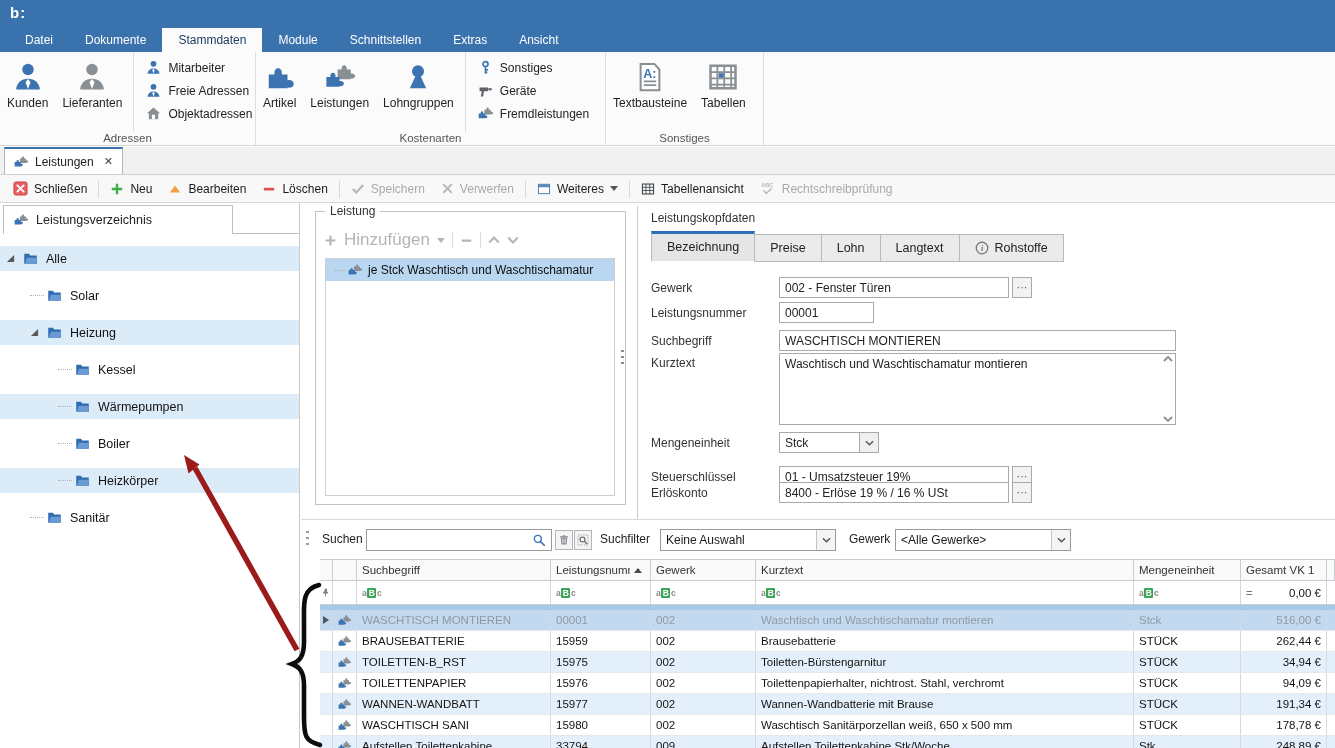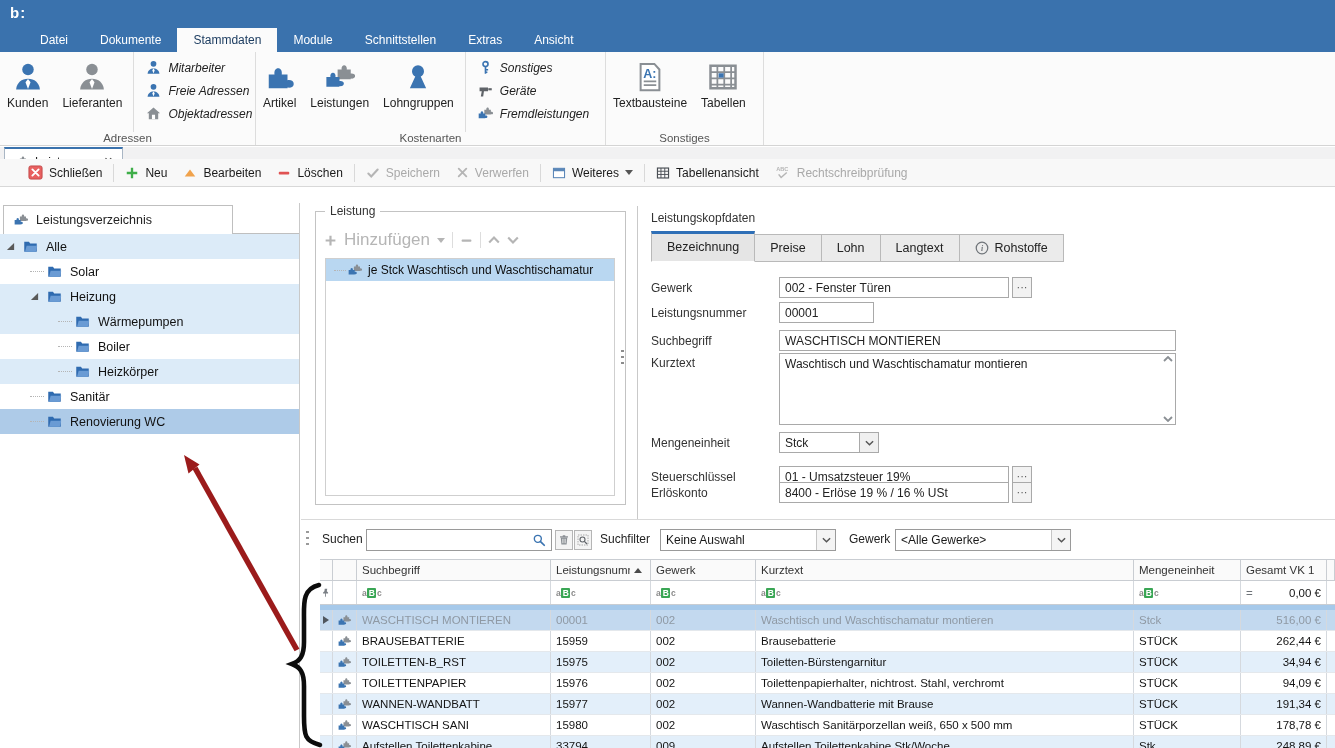--- a/index.html
+++ b/index.html
@@ -3,49 +3,49 @@
 <meta charset="utf-8">
 <style>
   html,body{margin:0;padding:0;}
   body{width:1335px;height:748px;position:relative;overflow:hidden;background:#fff;
        font-family:"Liberation Sans","DejaVu Sans",sans-serif;color:#1a1a1a;-webkit-font-smoothing:antialiased;}
   .abs{position:absolute;}
   svg{display:block;}
   
   .titlebar{left:0;top:0;width:1335px;height:28px;background:#3A72AD;}
   .logo{left:10px;top:4px;color:#fff;font-size:15px;font-weight:bold;letter-spacing:1px;}
-  .menubar{left:0;top:28px;width:1335px;height:24px;background:#3A72AD;display:flex;padding-left:24px;box-sizing:border-box;}
+  .menubar{left:0;top:28px;width:1335px;height:24px;background:#3A72AD;display:flex;padding-left:9px;box-sizing:border-box;}
   .menutab{color:#fff;font-size:12px;line-height:24px;padding:0 16px;white-space:nowrap;cursor:default;}
   .menutab.active{background:#fbfbfb;color:#1d3d61;}
   
   .ribbon{left:0;top:52px;width:1335px;height:94px;background:#fbfbfb;border-bottom:1px solid #d4d4d4;display:flex;box-sizing:border-box;}
   .rgroup{position:relative;height:100%;border-right:1px solid #ddd;display:flex;align-items:flex-start;box-sizing:border-box;}
   .g-adressen{width:256px;} .g-kosten{width:350px;} .g-sonst{width:158px;}
   .rgroup-label{position:absolute;bottom:1px;left:0;right:0;text-align:center;font-size:11.5px;color:#555;}
   .bigitem{display:flex;flex-direction:column;align-items:center;justify-content:flex-start;gap:4px;padding:8px 7px 0 7px;font-size:12px;color:#222;}
   .bigitem .bicon{height:32px;display:flex;align-items:flex-end;}
-  .smallcol{display:flex;flex-direction:column;gap:8px;padding:8px 10px 0 12px;border-left:1px solid #ddd;margin-left:4px;height:72px;box-sizing:content-box;font-style:italic;}
+  .smallcol{display:flex;flex-direction:column;gap:8px;padding:8px 10px 0 12px;border-left:1px solid #ddd;margin-left:4px;height:72px;box-sizing:content-box;}
   .smallitem{display:flex;align-items:center;gap:7px;font-size:12px;color:#222;white-space:nowrap;}
   
   .doctabs{left:0;top:147px;width:1335px;height:28px;background:#f1f1f2;border-bottom:1px solid #cfcfcf;box-sizing:border-box;}
   .doctab{position:absolute;left:4px;top:0;height:27px;background:#fff;border:1px solid #a9b6c4;border-top:2px solid #3A72AD;border-bottom:none;display:flex;align-items:center;gap:7px;padding:0 9px;font-size:12px;color:#222;box-sizing:border-box;}
   .doctab .x{color:#444;font-size:11px;font-weight:bold;margin-left:3px;}
   
-  .cmdbar{left:0;top:159px;width:1335px;height:28px;background:#f8f8f8;border-bottom:1px solid #d8d8d8;display:flex;align-items:center;padding-left:20px;box-sizing:border-box;font-size:12px;}
+  .cmdbar{left:0;top:175px;width:1335px;height:28px;background:#f8f8f8;border-bottom:1px solid #d8d8d8;display:flex;align-items:center;padding-left:5px;box-sizing:border-box;font-size:12px;}
   .cmditem{display:flex;align-items:center;gap:6px;padding:0 8px;color:#1a1a1a;white-space:nowrap;}
   .cmditem.disabled{color:#a9a9a9;}
   .cmdsep{width:1px;height:18px;background:#d9d9d9;margin:0 3px;}
   .caret{width:0;height:0;border-left:4px solid transparent;border-right:4px solid transparent;border-top:5px solid #555;display:inline-block;}
   .caret.gray{border-top-color:#b5b5b5;}
   
   .leftpanel{left:0;top:203px;width:300px;height:545px;background:#fff;border-right:1px solid #c9c9c9;box-sizing:border-box;}
   .lvtab{position:absolute;left:3px;top:2px;width:230px;height:29px;background:#fff;border:1px solid #bfbfbf;border-bottom:none;display:flex;align-items:center;gap:8px;padding-left:10px;font-size:12.5px;color:#222;box-sizing:border-box;}
   .lvline{position:absolute;left:232px;top:30px;width:67px;height:1px;background:#bfbfbf;}
   .tree{position:absolute;left:0;top:31px;width:299px;}
-  .tnode{height:25px;display:flex;align-items:center;font-size:12.5px;color:#111;box-sizing:border-box;}
+  .tnode{height:25px;display:flex;align-items:center;font-size:12.5px;color:#111;box-sizing:border-box;margin-top:12px;}
   .tnode.zebra{background:#dcebf8;}
   .tnode.selected{background:#aecbe8;}
   .lv0{padding-left:6px;} .lv1{padding-left:30px;} .lv2{padding-left:58px;}
   .expslot{width:16px;display:flex;align-items:center;}
   .dots{width:14px;border-top:1px dotted #b5b5b5;margin-right:2px;}
   .tnode .flabel{margin-left:7px;}
   
   .lbox{left:315px;top:211px;width:311px;height:294px;border:1px solid #c3c3c3;background:#fff;box-sizing:border-box;}
   .legend{position:absolute;left:9px;top:-8px;background:#fff;padding:0 5px;font-size:12px;color:#333;}
   .lbtools{position:absolute;left:8px;top:18px;display:flex;align-items:center;gap:7px;color:#b5b5b5;font-size:17px;}
@@ -446,20 +446,27 @@
       <span class="expslot">
           <svg width="9" height="9">
             <use href="#sym-exp"></use>
           </svg>
         </span>
       <svg width="17" height="15">
           <use href="#sym-folder"></use>
         </svg>
       <span class="flabel">Heizung</span>
     </div>
+    <div class="tnode lv2">
+      <span class="dots"></span>
+      <svg width="17" height="15">
+          <use href="#sym-folder"></use>
+        </svg>
+      <span class="flabel">Kessel</span>
+    </div>
     <div class="tnode zebra lv2">
       <span class="dots"></span>
       <svg width="17" height="15">
           <use href="#sym-folder"></use>
         </svg>
       <span class="flabel">Wärmepumpen</span>
     </div>
     <div class="tnode lv2">
       <span class="dots"></span>
       <svg width="17" height="15">
@@ -473,27 +480,20 @@
           <use href="#sym-folder"></use>
         </svg>
       <span class="flabel">Heizkörper</span>
     </div>
     <div class="tnode lv1">
       <span class="dots"></span>
       <svg width="17" height="15">
           <use href="#sym-folder"></use>
         </svg>
       <span class="flabel">Sanitär</span>
-    </div>
-    <div class="tnode selected lv1">
-      <span class="dots"></span>
-      <svg width="17" height="15">
-          <use href="#sym-folder"></use>
-        </svg>
-      <span class="flabel">Renovierung WC</span>
     </div>
   </div>
 </div>
 
 <div class="abs lbox">
   <div class="legend">Leistung</div>
   <div class="lbtools">
     <svg width="13" height="13" class="ic-disabled">
         <use href="#sym-plus"></use>
       </svg>

